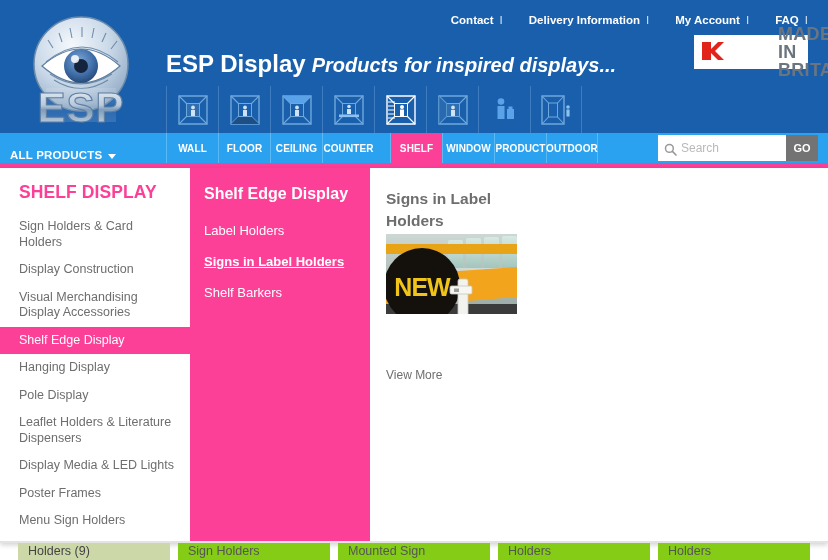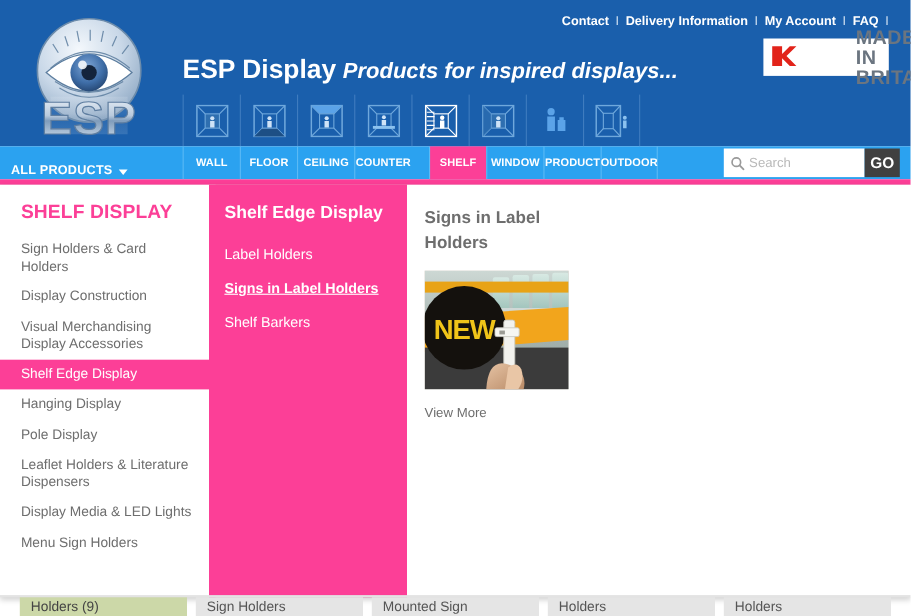--- a/index.html
+++ b/index.html
@@ -20,21 +20,21 @@
     position:absolute; left:22px; top:4px; width:118px; height:126px;
   }
   .logo-svg { display:block; width:118px; height:126px; }
 
   .utilbar {
     position:absolute; right:14px; top:14px;
     display:flex; align-items:center; gap:0px;
     font-size:11.5px; color:#ffffff; font-weight:bold;
     white-space:nowrap;
   }
-  .utilbar a { color:#fff; text-decoration:none; }
+  .utilbar a { color:#fff; text-decoration:none;margin-left:20px; }
   .util-sep { padding:0 6px; color:#cfe0f2; font-weight:normal; }
   .basket-box {
     border:1px solid #ffffff; padding:2px 6px 3px 5px;
     display:flex; align-items:center; gap:4px; margin-left:4px;
   }
   .basket-ico { display:inline-block; width:12px; height:12px; position:relative; }
   .basket-ico svg { display:block; }
 
   .brand {
     position:absolute; left:166px; top:50px; white-space:nowrap;
@@ -103,23 +103,23 @@
     padding-left:6px; gap:4px;
   }
   .search-ico { width:13px; height:13px; flex:0 0 auto; }
   .search-input {
     border:none; outline:none; width:100%; height:100%;
     font-family:"Liberation Sans", sans-serif; font-size:12px; color:#555;
     background:transparent;
   }
   .search-input::placeholder { color:#b9b9b9; }
   .gobtn {
-    width:32px; background:#404040; color:#ffffff;
+    width:32px; background:#737373; color:#ffffff;
     display:flex; align-items:center; justify-content:center;
-    font-size:14px; font-weight:bold; cursor:pointer;
+    font-size:11px; font-weight:bold; cursor:pointer;
   }
 
   .pinkrule {
     position:absolute; left:0; top:163px; width:828px; height:5px;
     background:#fc3f97;
   }
 
   
   .mega { position:absolute; left:0; top:168px; width:828px; height:375px; }
 
@@ -157,36 +157,36 @@
 
   .mega-right {
     position:absolute; left:370px; top:0; width:458px; height:375px;
     background:#ffffff;
   }
   .r-title {
     color:#6e6e6e; font-size:15.5px; font-weight:bold; line-height:22px;
     padding:20px 0 0 16px; width:180px;
   }
   .r-thumb {
-    position:absolute; left:16px; top:78px; width:131px; height:108px;
+    position:absolute; left:16px; top:66px; width:131px; height:80px;
     overflow:hidden; background:#d9d5cc;
   }
   .r-thumb svg { display:block; }
   .r-more {
     position:absolute; left:16px; top:200px;
     color:#6e6e6e; font-size:12px; text-decoration:none;
   }
 
   
   .bg-row {
     position:absolute; left:0; top:543px; width:828px; height:17px;
     display:flex; gap:8px; padding:0 18px;
   }
   .bg-card {
-    flex:1; background:#e5e5e5; position:relative; overflow:hidden;
+    flex:1; background:#84cc16; position:relative; overflow:hidden;
   }
   .bg-card.green { background:#ccd8a8; }
   .bg-card span {
     position:absolute; left:10px; top:1px;
     font-size:12.5px; color:#555; white-space:nowrap;
   }
   .bg-card.green span { color:#444; }
   .bg-toprule {
     position:absolute; left:0; top:541px; width:828px; height:2px;
     background:#e3e3e3;
@@ -422,20 +422,23 @@
         <li>
             <a href="#">Pole Display</a>
           </li>
         <li>
             <a href="#">Leaflet Holders &amp; Literature Dispensers</a>
           </li>
         <li>
             <a href="#">Display Media &amp; LED Lights</a>
           </li>
         <li>
+            <a href="#">Poster Frames</a>
+          </li>
+        <li>
             <a href="#">Menu Sign Holders</a>
           </li>
       </ul>
     </div>
 
     <div class="mega-mid">
       <div class="mid-title">Shelf Edge Display</div>
       <ul class="mmenu">
         <li>
             <a href="#">Label Holders</a>

